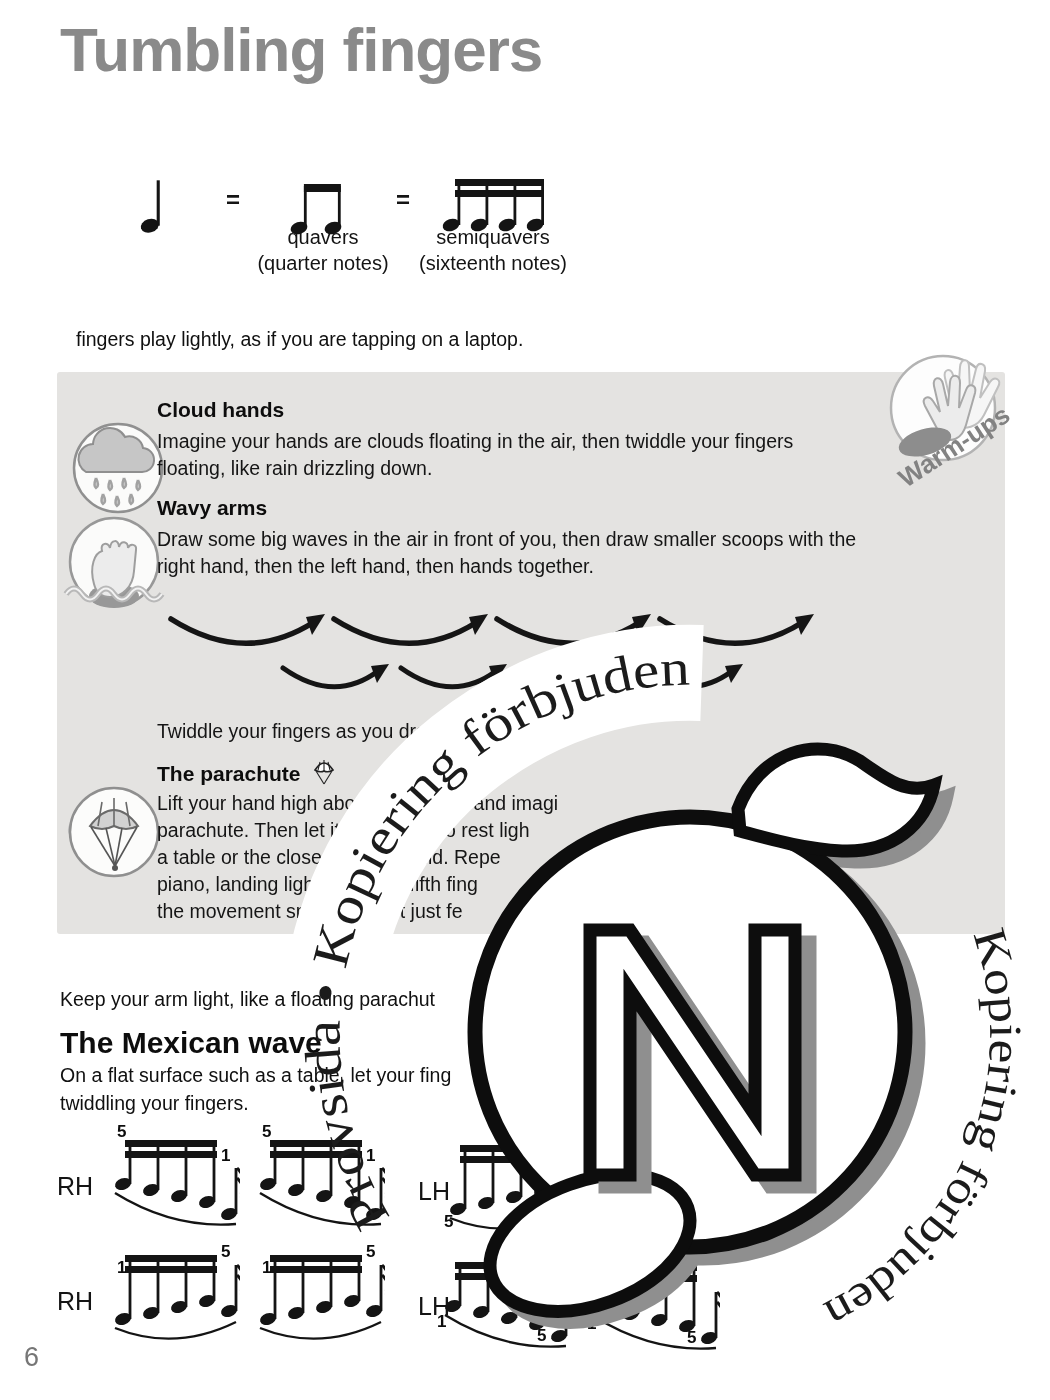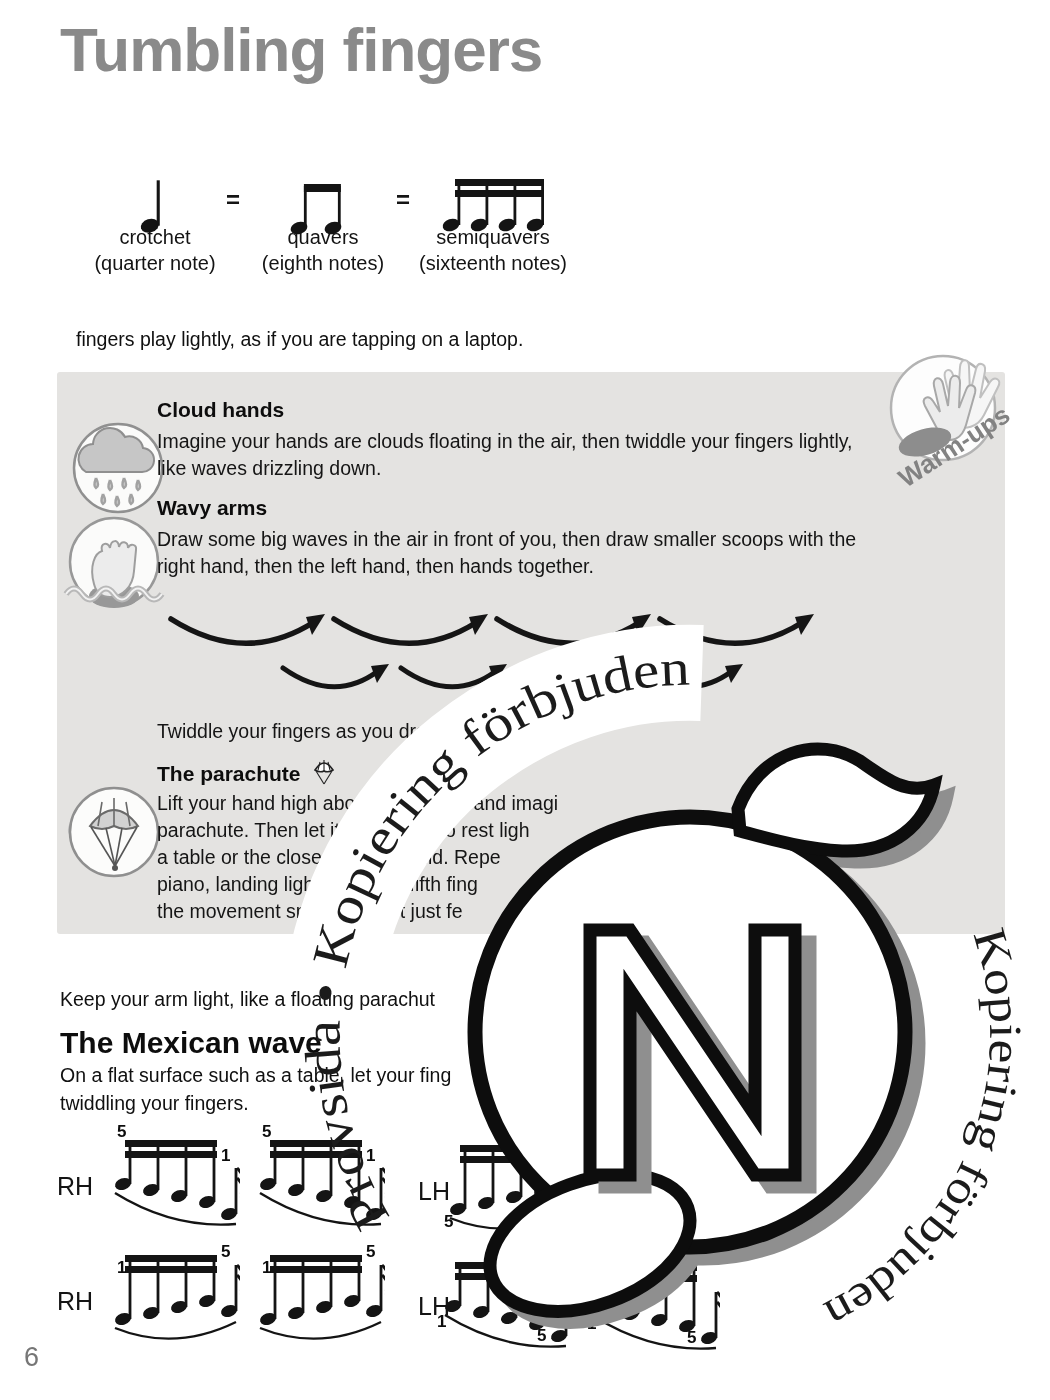--- a/index.html
+++ b/index.html
@@ -136,27 +136,23 @@
     </svg>
   <span class="eqSign" style="left:226px;top:186px;">=</span>
   <svg class="abs" style="left:284px;top:178px;" width="64" height="58" viewBox="0 0 64 58">
       <use href="#note-quavers"></use>
     </svg>
   <span class="eqSign" style="left:396px;top:186px;">=</span>
   <svg class="abs" style="left:438px;top:174px;" width="108" height="60" viewBox="0 0 108 60">
       <use href="#note-semis"></use>
     </svg>
 
-  <div class="eqLabel" style="left:70px;top:224px;">
-    <div>crotchet</div>
-    <div>(quarter note)</div>
-  </div>
   <div class="eqLabel" style="left:238px;top:224px;">
     <div>quavers</div>
-    <div>(eighth notes)</div>
+    <div>(quarter notes)</div>
   </div>
   <div class="eqLabel" style="left:408px;top:224px;">
     <div>semiquavers</div>
     <div>(sixteenth notes)</div>
   </div>
 
   <div class="abs para2">fingers play lightly, as if you are tapping on a laptop.</div>
 
   <div class="abs panel"></div>
 
@@ -179,21 +175,21 @@
       <path d="M26,60 q-3,8 0,10 q4,-2 0,-10"></path>
         <path d="M40,62 q-3,8 0,10 q4,-2 0,-10"></path>
       <path d="M54,60 q-3,8 0,10 q4,-2 0,-10"></path>
         <path d="M68,62 q-3,8 0,10 q4,-2 0,-10"></path>
       <path d="M33,76 q-3,8 0,10 q4,-2 0,-10"></path>
         <path d="M47,78 q-3,8 0,10 q4,-2 0,-10"></path>
       <path d="M61,76 q-3,8 0,10 q4,-2 0,-10"></path>
     </g>
   </svg>
   <div class="abs pc secHead" style="left:157px;top:398px;">Cloud hands</div>
-  <div class="abs pc secBody" style="left:157px;top:428px;">Imagine your hands are clouds floating in the air, then twiddle your fingers lightly, like waves drizzling down.</div>
+  <div class="abs pc secBody" style="left:157px;top:428px;">Imagine your hands are clouds floating in the air, then twiddle your fingers floating, like rain drizzling down.</div>
 
   <svg class="abs pc" style="left:62px;top:512px;" width="104" height="104" viewBox="0 0 104 104">
     <circle cx="52" cy="50" r="44" fill="#fbfbfa" stroke="#989898" stroke-width="2.5"></circle>
     <ellipse cx="52" cy="84" rx="25" ry="12" fill="#989898"></ellipse>
     <path d="M32,72 c-5,-18 1,-31 8,-33 c-2,-8 6,-10 8,-3 c1,-9 9,-9 9,-1 c2,-7 9,-6 9,1 c2,-5 9,-4 8,2 l-2,21 c-1,16 -12,26 -24,26 c-8,0 -14,-5 -16,-13 z" fill="#ececec" stroke="#9e9e9e" stroke-width="2"></path>
     <path d="M4,82 q8,-11 16,0 q8,11 16,0 q8,-11 16,0 q8,11 16,0 q8,-11 16,0 q8,11 16,0" stroke="#b8b8b8" stroke-width="6" fill="none"></path>
     <path d="M4,82 q8,-11 16,0 q8,11 16,0 q8,-11 16,0 q8,11 16,0 q8,-11 16,0 q8,11 16,0" stroke="#f2f2f2" stroke-width="2" fill="none"></path>
   </svg>
   <div class="abs pc secHead" style="left:157px;top:496px;">Wavy arms</div>
   <div class="abs pc secBody" style="left:157px;top:526px;">Draw some big waves in the air in front of you, then draw smaller scoops with the right hand, then the left hand, then hands together.</div>

